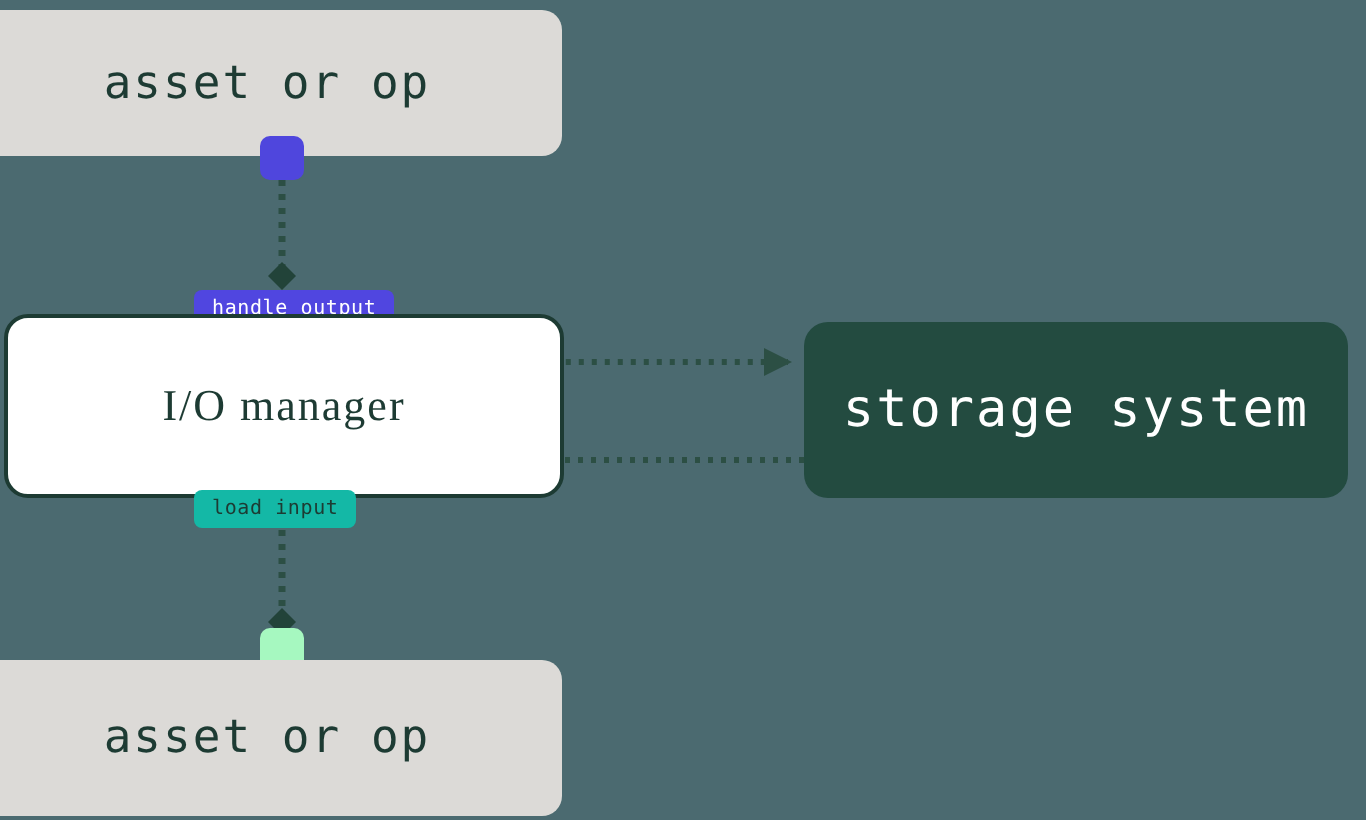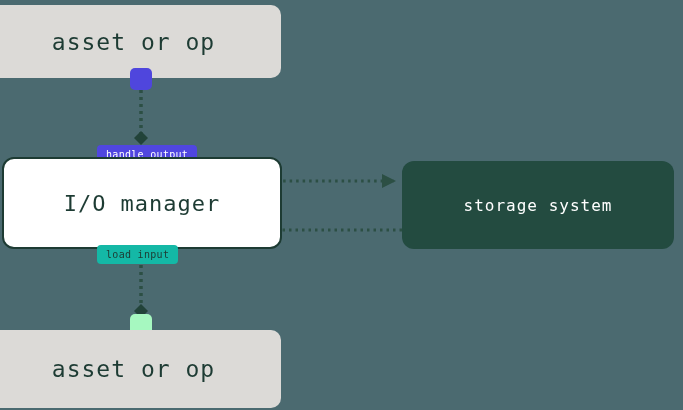--- a/index.html
+++ b/index.html
@@ -58,30 +58,31 @@
     left: 2px;
     top: 157px;
     width: 280px;
     height: 92px;
     background: #ffffff;
     border: 2px solid #1d3b33;
     border-radius: 12px;
     color: #1d3b33;
     font-size: 22px;
     letter-spacing: 1px;
+    font-family: Liberation Serif, serif;
   }
   #node-storage {
     left: 402px;
     top: 161px;
     width: 272px;
     height: 88px;
     background: #234b40;
     border-radius: 12px;
     color: #ffffff;
-    font-size: 16px;
+    font-size: 26px;
     letter-spacing: 1px;
   }
 
   
   .handle-square {
     position: absolute;
     width: 22px;
     height: 22px;
     border-radius: 5px;
   }

